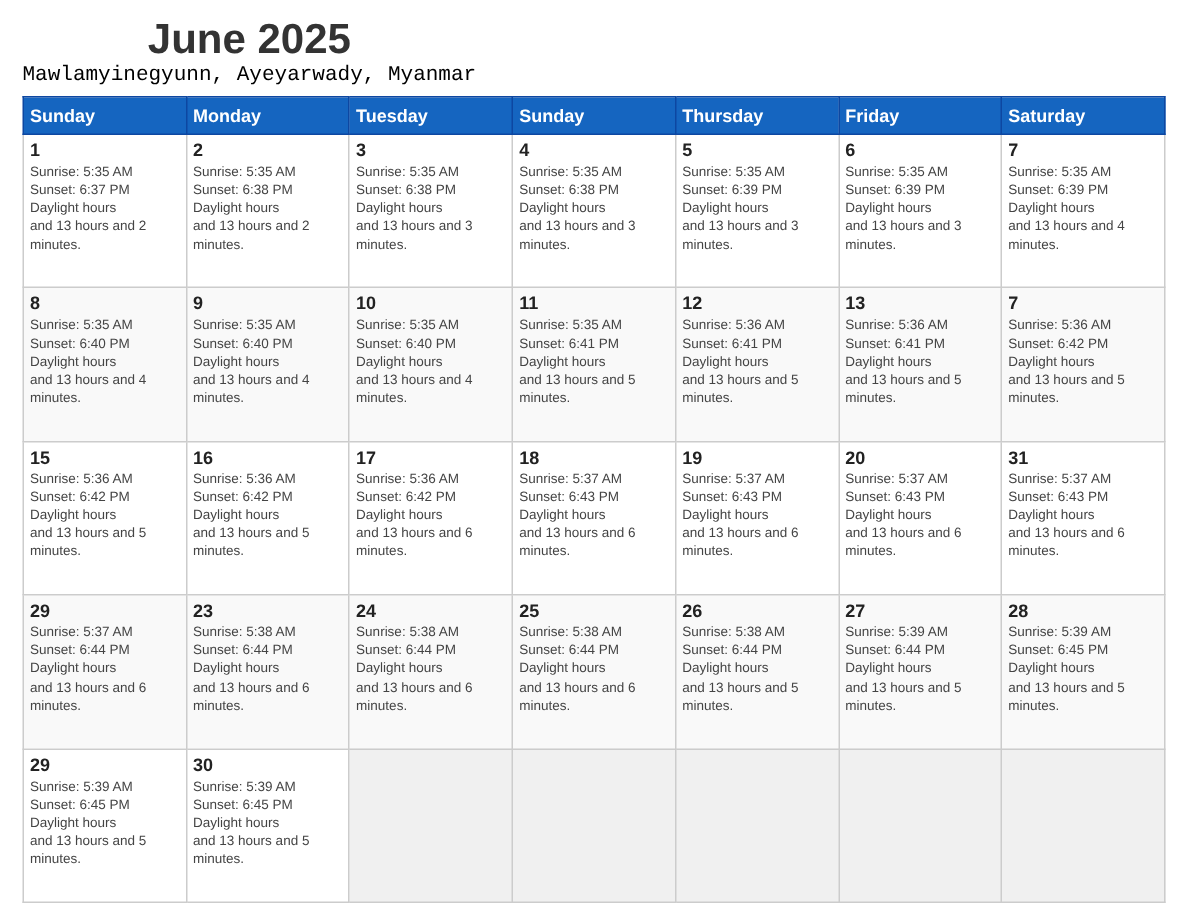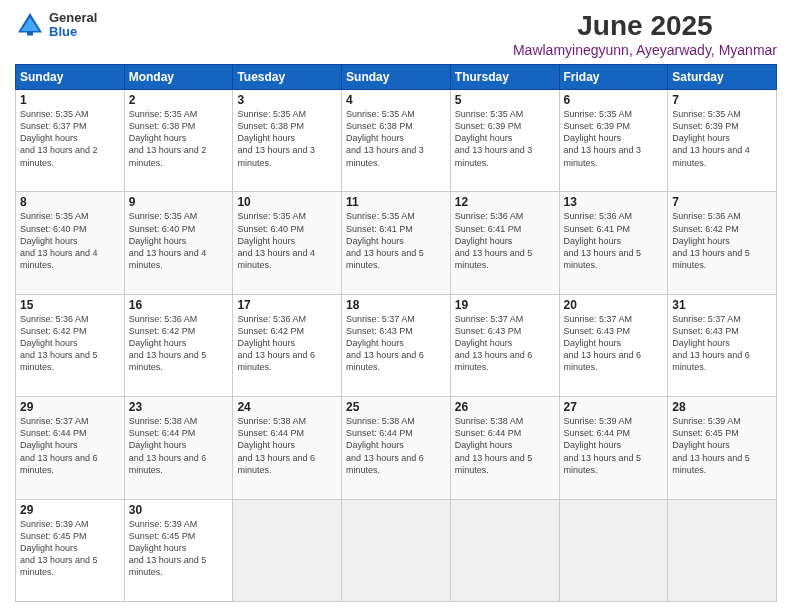--- a/index.html
+++ b/index.html
@@ -44,21 +44,22 @@
     .title-block {
       text-align: center;
     }
     .main-title {
       font-size: 28px;
       font-weight: bold;
       color: #333;
     }
     .subtitle {
       font-size: 14px;
-      color: #701a75;
+      color: #000000;
+      font-family: Liberation Mono, monospace;
     }
     .calendar {
       width: 100%;
       border-collapse: collapse;
       flex: 1;
     }
     .calendar thead tr th {
       background-color: #1565c0;
       color: #fff;
       font-size: 12px;
@@ -94,31 +95,20 @@
       font-size: 9px;
       color: #444;
       line-height: 1.35;
     }
   </style>
 </head>
 <body>
 
 <div class="page">
   <div class="header">
-    <div class="logo">
-      <svg class="logo-icon" viewBox="0 0 40 40">
-        <polygon points="20,4 36,30 4,30" fill="#1565c0"></polygon>
-        <polygon points="20,10 32,28 8,28" fill="#42a5f5"></polygon>
-        <rect x="16" y="28" width="8" height="6" fill="#1565c0"></rect>
-      </svg>
-      <div class="logo-text">
-        <span class="logo-general">General</span>
-        <span class="logo-blue">Blue</span>
-      </div>
-    </div>
     <div class="title-block">
       <div class="main-title">June 2025</div>
       <div class="subtitle">Mawlamyinegyunn, Ayeyarwady, Myanmar</div>
     </div>
   </div>
 
   <table class="calendar">
     <thead>
       <tr>
       <th>Sunday</th>

